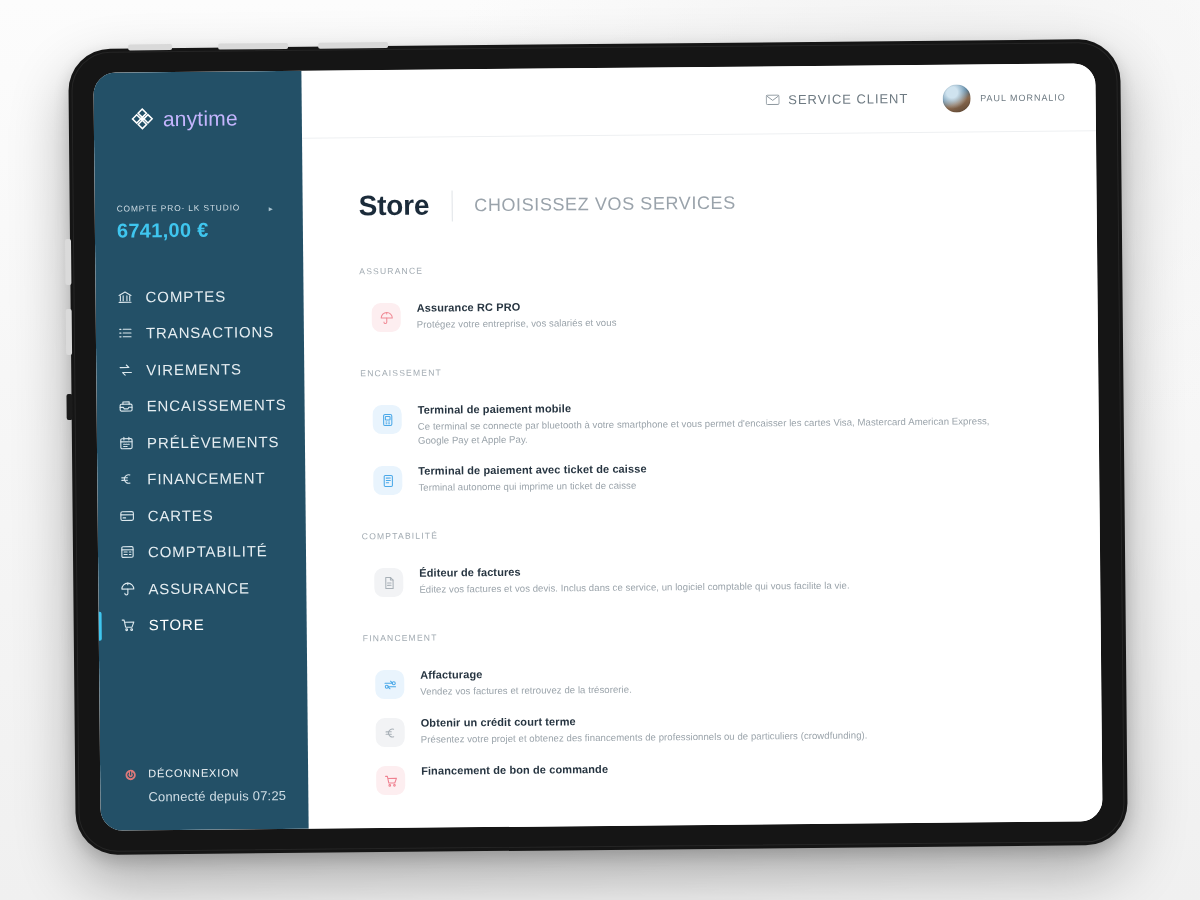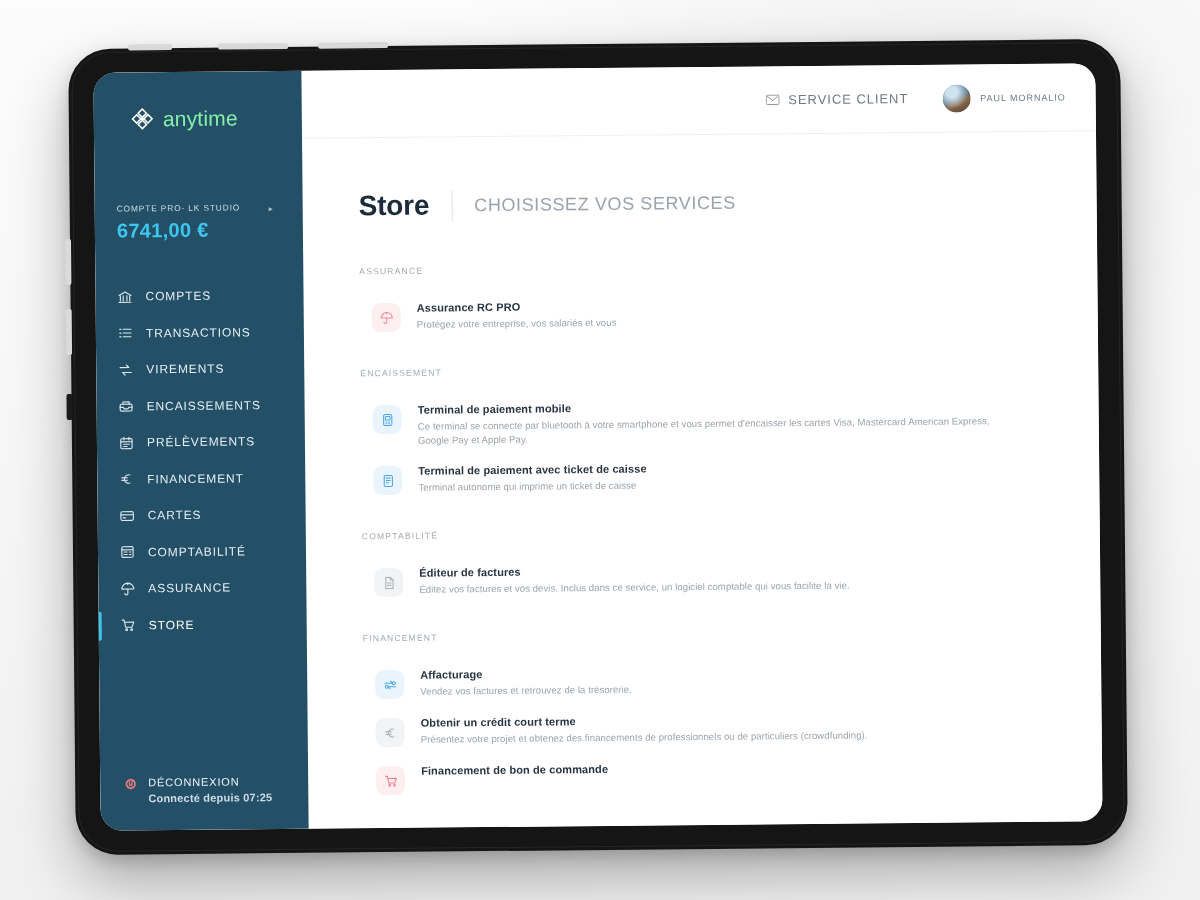--- a/index.html
+++ b/index.html
@@ -77,21 +77,21 @@
     position: relative;
     flex: 0 0 208px;
   }
 
   .brand {
     display: flex; align-items: center; gap: 8px;
     padding: 34px 0 0 36px;
   }
   .brand-logo { width: 25px; height: 25px; flex: 0 0 25px; }
   .brand-name {
-    color: #86efac; font-size: 21px; letter-spacing: .2px; font-weight: 400;
+    color: #c4b5fd; font-size: 21px; letter-spacing: .2px; font-weight: 400;
   }
 
   .account {
     padding: 72px 20px 0 22px;
     position: relative;
   }
   .account-label {
     color: #cfdde5; font-size: 8.4px; letter-spacing: .85px;
     text-transform: uppercase; white-space: nowrap;
   }
@@ -110,21 +110,21 @@
     height: 36.5px; padding-left: 22px;
     position: relative; cursor: pointer;
   }
   .nav-item .nav-ico {
     width: 15px; height: 15px; flex: 0 0 15px;
     display: flex; align-items: center; justify-content: center;
     color: #dce8ee;
   }
   .nav-item .nav-ico svg { width: 100%; height: 100%; display: block; }
   .nav-label {
-    color: #e6eef2; font-size: 12px; letter-spacing: .9px;
+    color: #e6eef2; font-size: 15px; letter-spacing: .9px;
     text-transform: uppercase; white-space: nowrap;
   }
   .nav-item.active::before {
     content: ""; position: absolute; left: 0; top: 4px;
     width: 3px; height: 29px; background: #3fc6ef; border-radius: 0 2px 2px 0;
   }
   .nav-item.active .nav-label { color: #ffffff; }
 
   .logout {
     margin-top: auto;
@@ -134,21 +134,21 @@
   }
   .logout-ico {
     width: 13px; height: 13px; flex: 0 0 13px; margin-top: 1px;
     color: #e87b7b;
   }
   .logout-ico svg { width: 100%; height: 100%; display: block; }
   .logout-txt-main {
     color: #eef3f6; font-size: 11px; letter-spacing: .85px; text-transform: uppercase;
   }
   .logout-txt-sub {
-    color: #cfdde5; font-size: 11px; margin-top: 4px; letter-spacing: .2px; font-weight: bold;
+    color: #cfdde5; font-size: 13px; margin-top: 10px; letter-spacing: .2px;
   }
 
   
   .main {
     flex: 1 1 auto; height: 100%;
     background: #ffffff;
     display: flex; flex-direction: column;
     overflow: hidden;
   }
 

